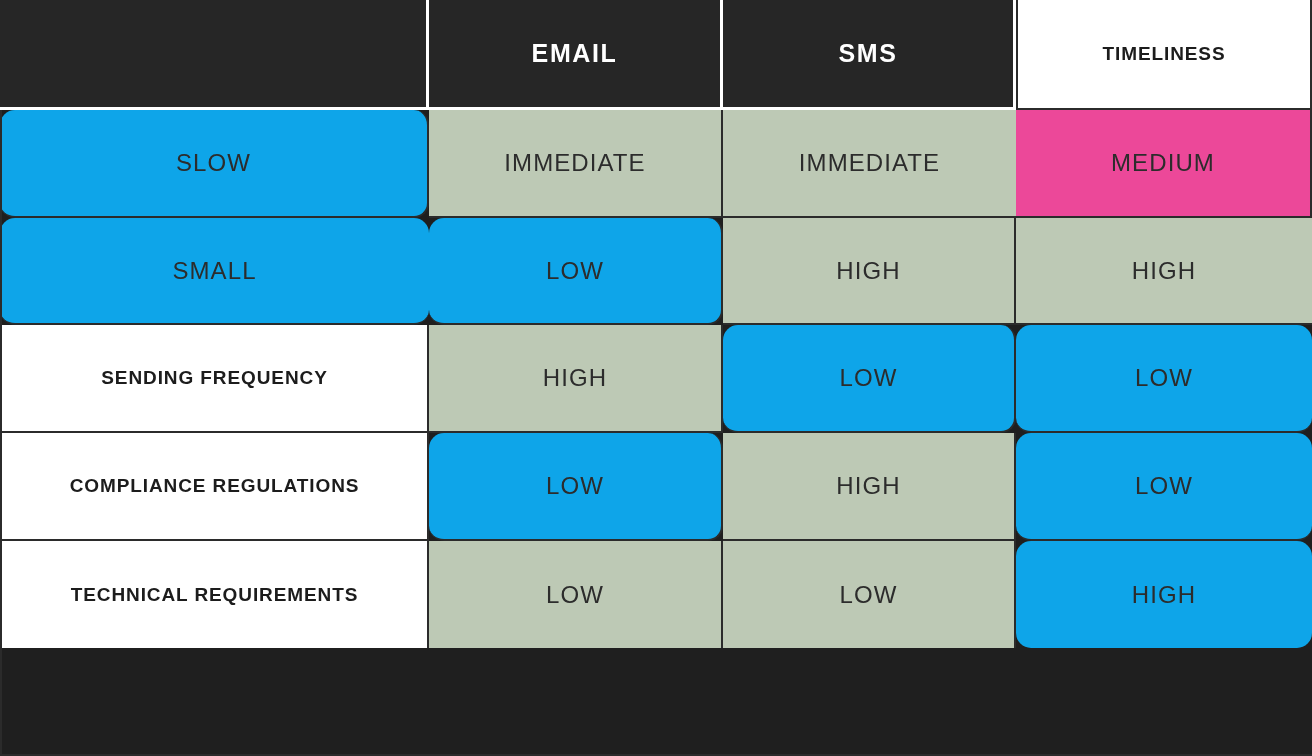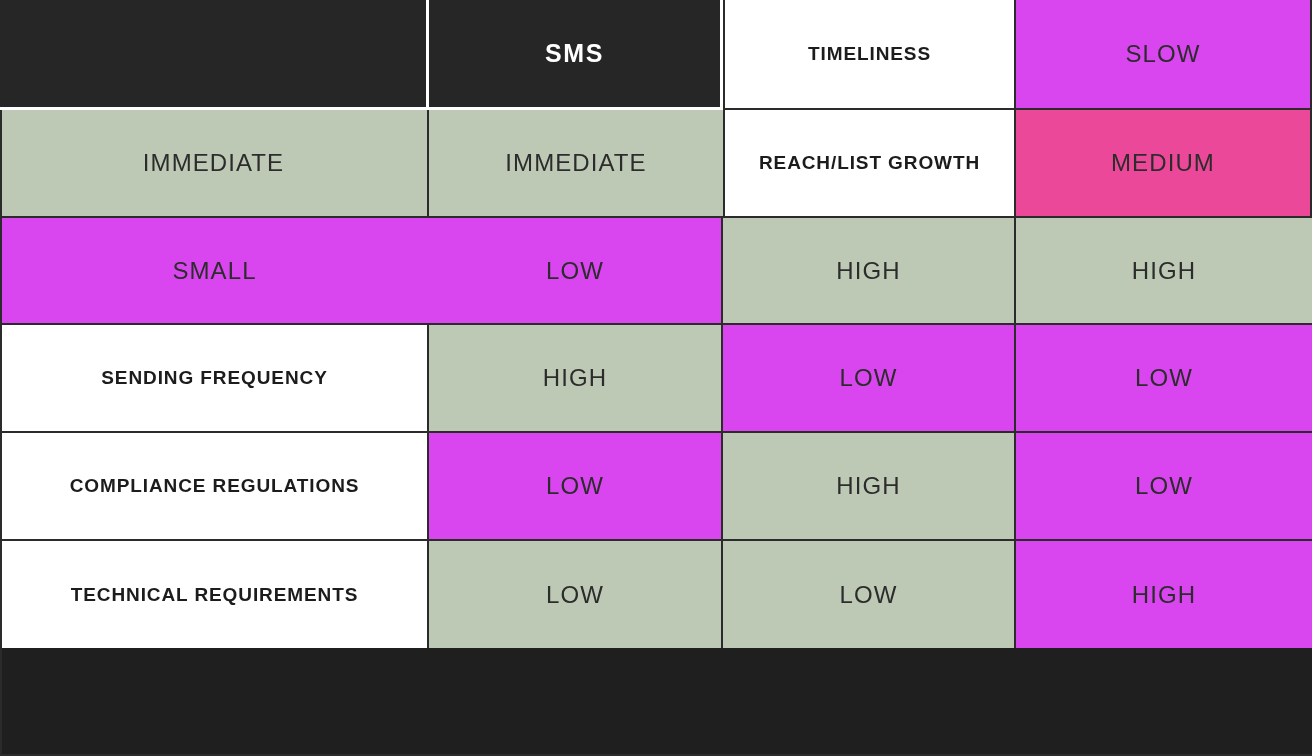--- a/index.html
+++ b/index.html
@@ -82,21 +82,21 @@
   .value-text {
     color: #2c2c2c;
     font-size: 24px;
     font-weight: normal;
     letter-spacing: 1.1px;
     line-height: 1.15;
     text-transform: uppercase;
   }
 
   
-  .rating-negative { background: #d946ef; }
+  .rating-negative { background: #0ea5e9; border-radius: 15px; }
   .rating-positive { background: #BDC9B5; }
   .rating-neutral  { background: #ec4899; }
 
   
   .frame-bottom {
     position: absolute;
     left: 0; bottom: 0;
     width: 1312px; height: 2px;
     background: #2b2b2b;
   }
@@ -108,36 +108,36 @@
   }
   .wrap { position: relative; width: 1312px; height: 756px; }
 </style>
 </head>
 <body>
 
 <div class="wrap">
   <div class="comparison-table" id="table-root">
       <div class="hdr hdr-corner"></div>
       <div class="hdr hdr-cell">
+        <span class="hdr-label">EMAIL</span>
+      </div>
+      <div class="hdr hdr-cell">
         <span class="hdr-label">SMS</span>
       </div>
       <div class="cell row-label-cell">
         <span class="row-label-text">TIMELINESS</span>
       </div>
       <div class="cell rating-negative">
         <span class="value-text">SLOW</span>
       </div>
       <div class="cell rating-positive">
         <span class="value-text">IMMEDIATE</span>
       </div>
       <div class="cell rating-positive col-last">
         <span class="value-text">IMMEDIATE</span>
-      </div>
-      <div class="cell row-label-cell">
-        <span class="row-label-text">REACH/LIST GROWTH</span>
       </div>
       <div class="cell rating-neutral">
         <span class="value-text">MEDIUM</span>
       </div>
       <div class="cell rating-negative col-last">
         <span class="value-text">SMALL</span>
       </div>
       <div class="cell rating-negative">
         <span class="value-text">LOW</span>
       </div>

